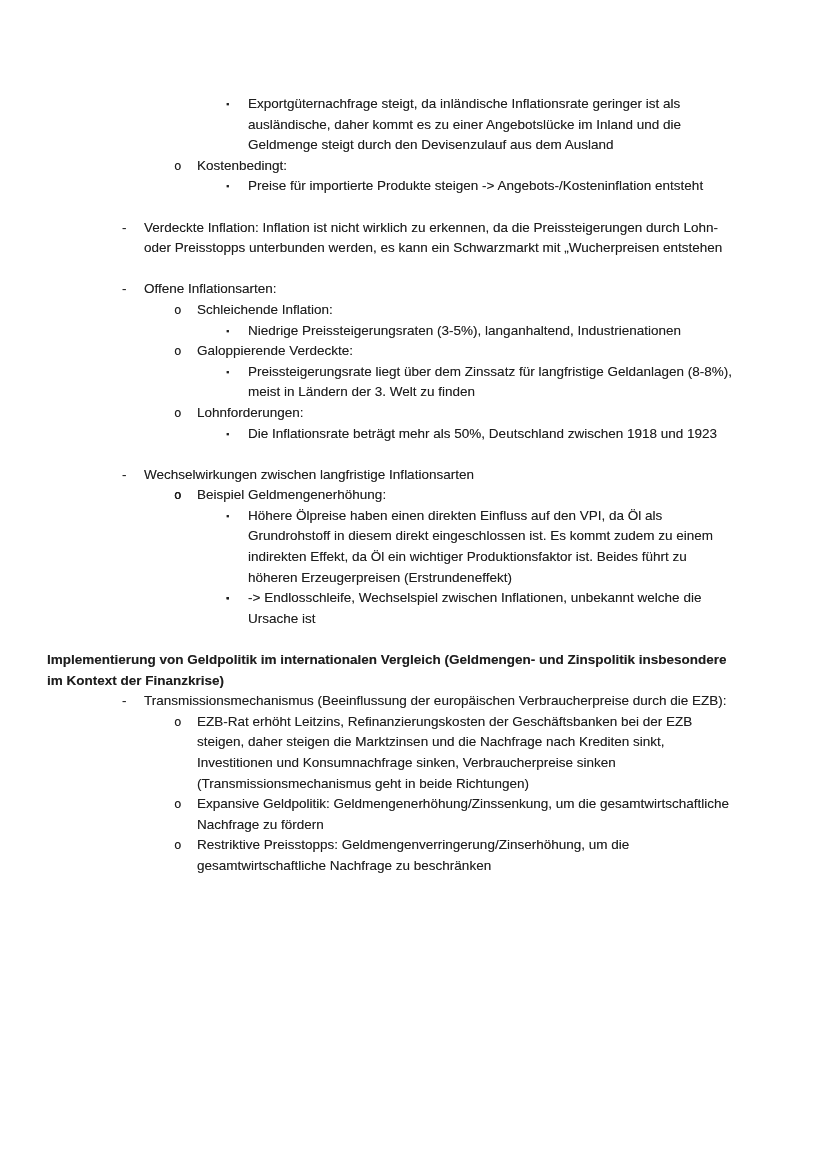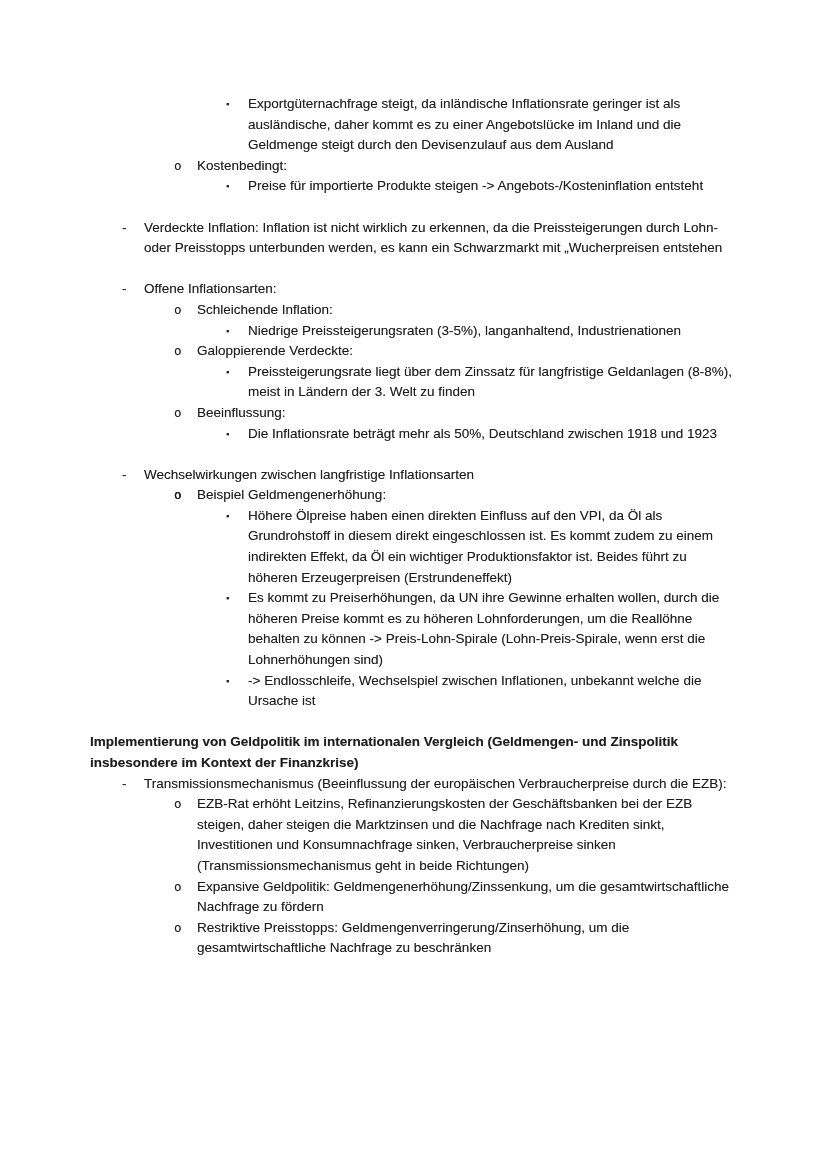--- a/index.html
+++ b/index.html
@@ -28,21 +28,21 @@
     line-height: 20.6px;
   }
   .lvl1 { padding-left: 144px; width: 729px; }
   .lvl1 > .marker { left: 122px; }
   .lvl2 { padding-left: 197px; width: 732px; }
   .lvl2 > .marker { left: 174px; font-family: "DejaVu Sans Mono", monospace; font-size: 12.5px; }
   .lvl3 { padding-left: 248px; width: 738px; }
   .lvl3 > .marker { left: 226px; font-size: 9px; }
   .heading {
     box-sizing: border-box;
-    padding-left: 90px;
+    padding-left: 47px;
     width: 745px;
     font-weight: bold;
     margin: 0;
   }
   .spacer { height: 20.6px; }
   .btext { display: inline; }
 </style>
 </head>
 <body>
 
@@ -52,28 +52,28 @@
       <div class="row lvl2"><span class="marker">o</span><span class="btext">Kostenbedingt:</span></div>
       <div class="row lvl3"><span class="marker">▪</span><span class="btext">Preise für importierte Produkte steigen -&gt; Angebots-/Kosteninflation entsteht</span></div>
       <div class="spacer"></div>
       <div class="row lvl1"><span class="marker">-</span><span class="btext">Verdeckte Inflation: Inflation ist nicht wirklich zu erkennen, da die Preissteigerungen durch Lohn- oder Preisstopps unterbunden werden, es kann ein Schwarzmarkt mit „Wucherpreisen entstehen</span></div>
       <div class="spacer"></div>
       <div class="row lvl1"><span class="marker">-</span><span class="btext">Offene Inflationsarten:</span></div>
       <div class="row lvl2"><span class="marker">o</span><span class="btext">Schleichende Inflation:</span></div>
       <div class="row lvl3"><span class="marker">▪</span><span class="btext">Niedrige Preissteigerungsraten (3-5%), langanhaltend, Industrienationen</span></div>
       <div class="row lvl2"><span class="marker">o</span><span class="btext">Galoppierende Verdeckte:</span></div>
       <div class="row lvl3"><span class="marker">▪</span><span class="btext">Preissteigerungsrate liegt über dem Zinssatz für langfristige Geldanlagen (8-8%), meist in Ländern der 3. Welt zu finden</span></div>
-      <div class="row lvl2"><span class="marker">o</span><span class="btext">Beeinflussung:</span></div>
+      <div class="row lvl2"><span class="marker">o</span><span class="btext">Lohnforderungen:</span></div>
       <div class="row lvl3"><span class="marker">▪</span><span class="btext">Die Inflationsrate beträgt mehr als 50%, Deutschland zwischen 1918 und 1923</span></div>
       <div class="spacer"></div>
       <div class="row lvl1"><span class="marker">-</span><span class="btext">Wechselwirkungen zwischen langfristige Inflationsarten</span></div>
       <div class="row lvl2"><span class="marker">o</span></div>
       <div class="row lvl2"><span class="marker">o</span><span class="btext">Beispiel Geldmengenerhöhung:</span></div>
       <div class="row lvl3"><span class="marker">▪</span><span class="btext">Höhere Ölpreise haben einen direkten Einfluss auf den VPI, da Öl als Grundrohstoff in diesem direkt eingeschlossen ist. Es kommt zudem zu einem indirekten Effekt, da Öl ein wichtiger Produktionsfaktor ist. Beides führt zu höheren Erzeugerpreisen (Erstrundeneffekt)</span></div>
-      <div class="row lvl3"><span class="marker">▪</span><span class="btext">Es kommt zu Preiserhöhungen, da UN ihre Gewinne erhalten wollen, durch die höheren Preise kommt es zu höheren Lohnforderungen, um die Reallöhne behalten zu können -&gt; Preis-Lohn-Spirale (Lohn-Preis-Spirale, wenn erst die Lohnerhöhungen sind)</span></div>
+      <div class="row lvl3"><span class="marker">▪</span></div>
       <div class="row lvl3"><span class="marker">▪</span><span class="btext">-&gt; Endlosschleife, Wechselspiel zwischen Inflationen, unbekannt welche die Ursache ist</span></div>
       <div class="spacer"></div>
       <p class="heading">Implementierung von Geldpolitik im internationalen Vergleich (Geldmengen- und Zinspolitik insbesondere im Kontext der Finanzkrise)</p>
       <div class="row lvl1"><span class="marker">-</span><span class="btext">Transmissionsmechanismus (Beeinflussung der europäischen Verbraucherpreise durch die EZB):</span></div>
       <div class="row lvl2"><span class="marker">o</span><span class="btext">EZB-Rat erhöht Leitzins, Refinanzierungskosten der Geschäftsbanken bei der EZB steigen, daher steigen die Marktzinsen und die Nachfrage nach Krediten sinkt, Investitionen und Konsumnachfrage sinken, Verbraucherpreise sinken (Transmissionsmechanismus geht in beide Richtungen)</span></div>
       <div class="row lvl2"><span class="marker">o</span><span class="btext">Expansive Geldpolitik: Geldmengenerhöhung/Zinssenkung, um die gesamtwirtschaftliche Nachfrage zu fördern</span></div>
       <div class="row lvl2"><span class="marker">o</span><span class="btext">Restriktive Preisstopps: Geldmengenverringerung/Zinserhöhung, um die gesamtwirtschaftliche Nachfrage zu beschränken</span></div>
     </div>
 </div>
 

